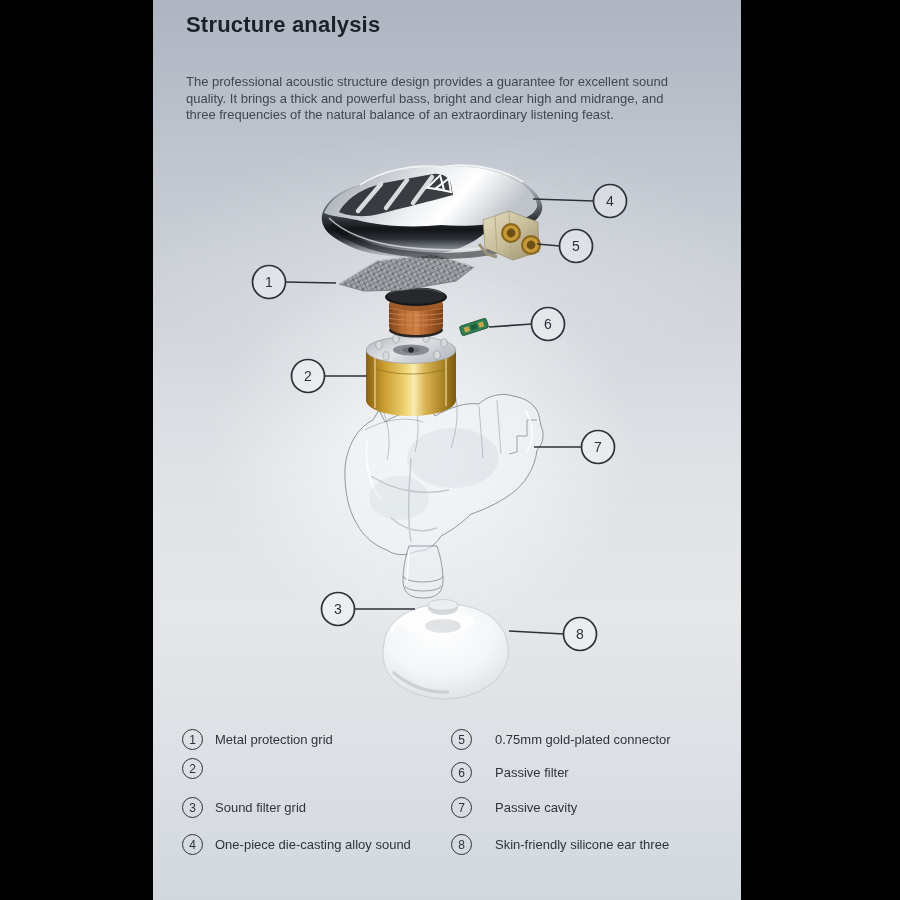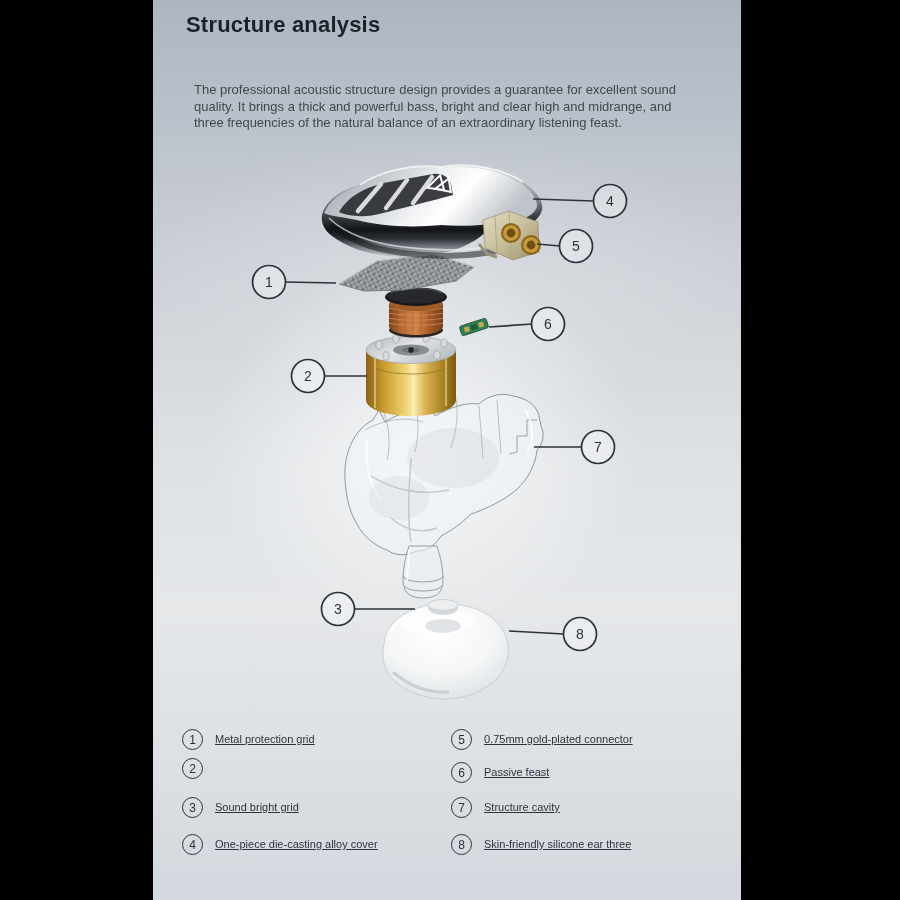--- a/index.html
+++ b/index.html
@@ -13,35 +13,35 @@
       radial-gradient(ellipse 300px 260px at 46% 50%, rgba(255,255,255,0.75), rgba(255,255,255,0) 72%),
       radial-gradient(ellipse 420px 200px at 50% 30%, rgba(255,255,255,0.25), rgba(255,255,255,0) 70%),
       linear-gradient(180deg,#aeb5c1 0%, #bcc2cb 14%, #cfd3d9 32%, #dfe2e5 52%, #e5e7e9 68%, #dde0e4 84%, #d2d8de 100%);
     padding-left: 22px;
   }
   .title{
     position:absolute;left:33px;top:12px;margin:0;
     font-size:22px;line-height:26px;font-weight:bold;color:#1b2128;letter-spacing:0.2px;
   }
   .desc{
-    position:absolute;left:33px;top:74px;width:492px;margin:8px;
+    position:absolute;left:33px;top:74px;width:492px;margin:0;
     font-size:13px;line-height:16.5px;color:#40474f;
   }
   .diagram{position:absolute;left:0;top:158px;width:566px;height:562px;}
   .callout-circle{fill:rgba(248,250,251,0.35);stroke:#2c323a;stroke-width:1.7;}
   .callout-line{stroke:#2c323a;stroke-width:1.7;}
   .callout-num{fill:#2c323a;font-size:14px;font-family:"Liberation Sans",sans-serif;}
   .legend-row{position:absolute;display:flex;align-items:center;gap:12px;}
   .lnum{
     flex:0 0 auto;width:21px;height:21px;border-radius:50%;border:1.4px solid #2c323a;
     box-sizing:border-box;display:flex;align-items:center;justify-content:center;
     font-size:12px;color:#2c323a;
   }
-  .ltext{font-size:11px;line-height:15px;color:#2f353d;max-width:214px;text-decoration:underline;}
-  .col-right .ltext{max-width:200px;}
+  .ltext{font-size:13px;line-height:15px;color:#2f353d;max-width:214px;}
+  .col-right .ltext{max-width:200px;margin-left:11px;}
 </style>
 </head>
 <body>
 
 <div class="stage">
 
   <h1 class="title">
     <span>Structure analysis</span><br>
   </h1>
 
@@ -255,37 +255,37 @@
   <div>
     <div class="legend-row" style="left:29px;top:729px;">
       <span class="lnum">1</span>
       <span class="ltext">Metal protection grid</span>
     </div>
     <div class="legend-row" style="left:29px;top:758px;">
       <span class="lnum">2</span>
     </div>
     <div class="legend-row" style="left:29px;top:797px;">
       <span class="lnum">3</span>
-      <span class="ltext">Sound bright grid</span>
+      <span class="ltext">Sound filter grid</span>
     </div>
     <div class="legend-row" style="left:29px;top:834px;">
       <span class="lnum">4</span>
-      <span class="ltext">One-piece die-casting alloy cover</span>
+      <span class="ltext">One-piece die-casting alloy sound</span>
     </div>
     <div class="legend-row col-right" style="left:298px;top:729px;">
       <span class="lnum">5</span>
       <span class="ltext">0.75mm gold-plated connector</span>
     </div>
     <div class="legend-row col-right" style="left:298px;top:762px;">
       <span class="lnum">6</span>
-      <span class="ltext">Passive feast</span>
+      <span class="ltext">Passive filter</span>
     </div>
     <div class="legend-row col-right" style="left:298px;top:797px;">
       <span class="lnum">7</span>
-      <span class="ltext">Structure cavity</span>
+      <span class="ltext">Passive cavity</span>
     </div>
     <div class="legend-row col-right" style="left:298px;top:834px;">
       <span class="lnum">8</span>
       <span class="ltext">Skin-friendly silicone ear three</span>
     </div>
   </div>
 
 </div>
 
 </body></html>

